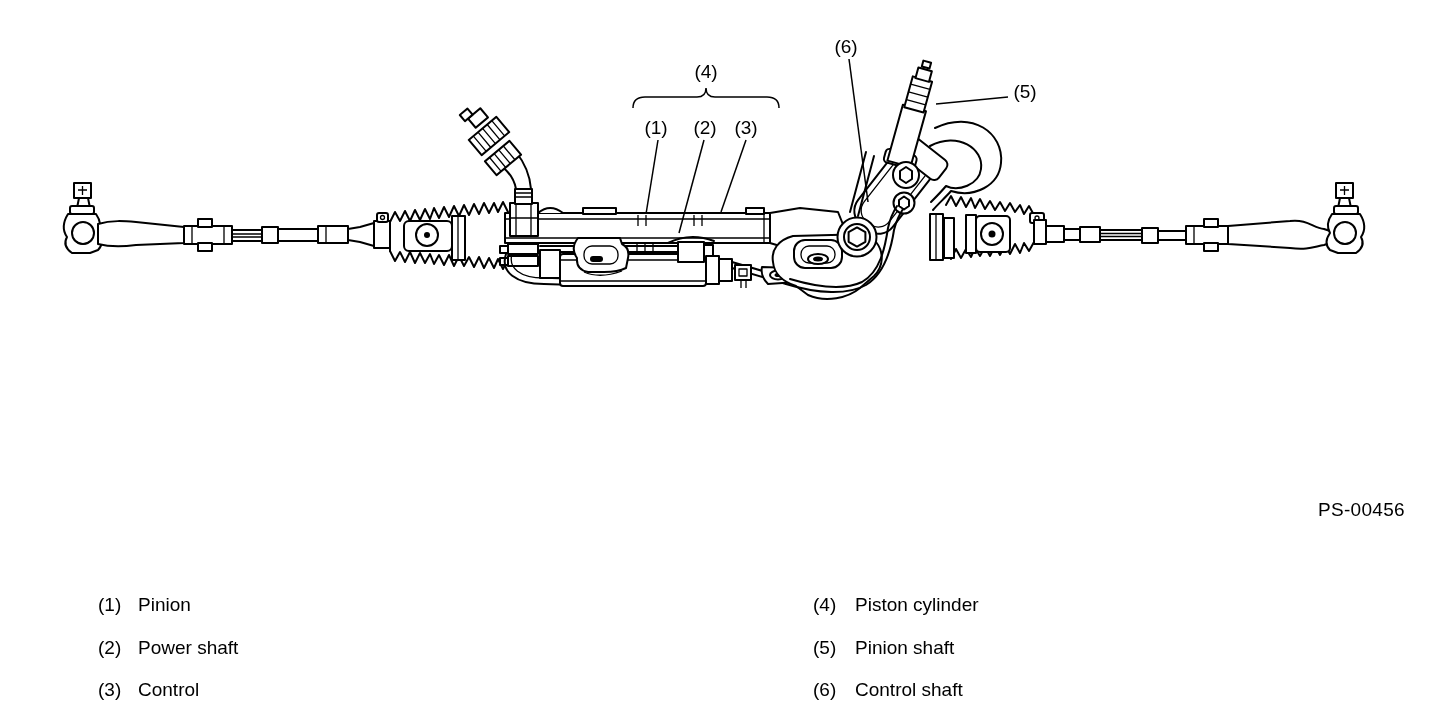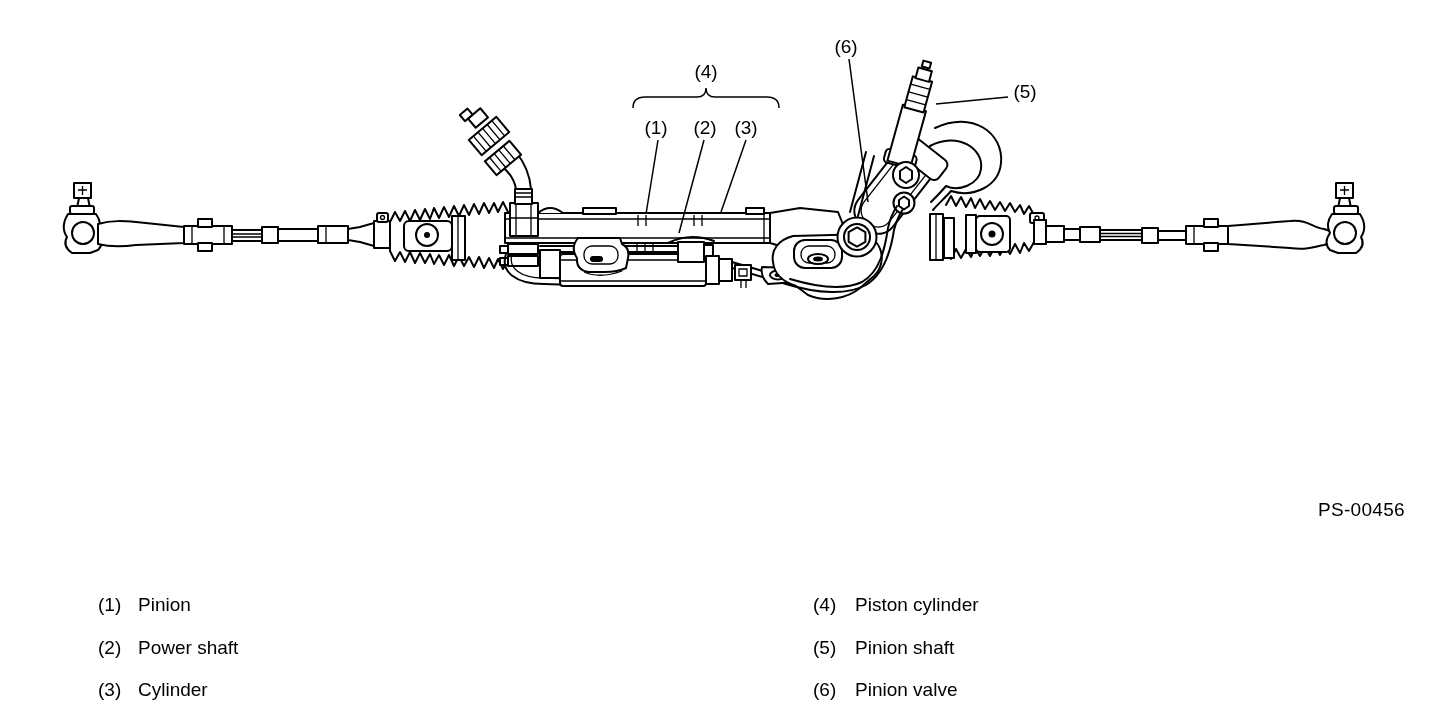--- a/index.html
+++ b/index.html
@@ -234,23 +234,23 @@
   <span class="co" style="left:1025px;top:92px">(5)</span>
 
   <span class="code" style="left:1318px;top:499px">PS-00456</span>
 
   <div>
     <span class="lg" style="left:98px;top:594px">(1)</span>
     <span class="lg" style="left:138px;top:594px">Pinion</span>
     <span class="lg" style="left:98px;top:637px">(2)</span>
     <span class="lg" style="left:138px;top:637px">Power shaft</span>
     <span class="lg" style="left:98px;top:679px">(3)</span>
-    <span class="lg" style="left:138px;top:679px">Cylinder</span>
+    <span class="lg" style="left:138px;top:679px">Control</span>
 
     <span class="lg" style="left:813px;top:594px">(4)</span>
     <span class="lg" style="left:855px;top:594px">Piston cylinder</span>
     <span class="lg" style="left:813px;top:637px">(5)</span>
     <span class="lg" style="left:855px;top:637px">Pinion shaft</span>
     <span class="lg" style="left:813px;top:679px">(6)</span>
-    <span class="lg" style="left:855px;top:679px">Pinion valve</span>
+    <span class="lg" style="left:855px;top:679px">Control shaft</span>
   </div>
 
 </div>
 
 </body></html>

